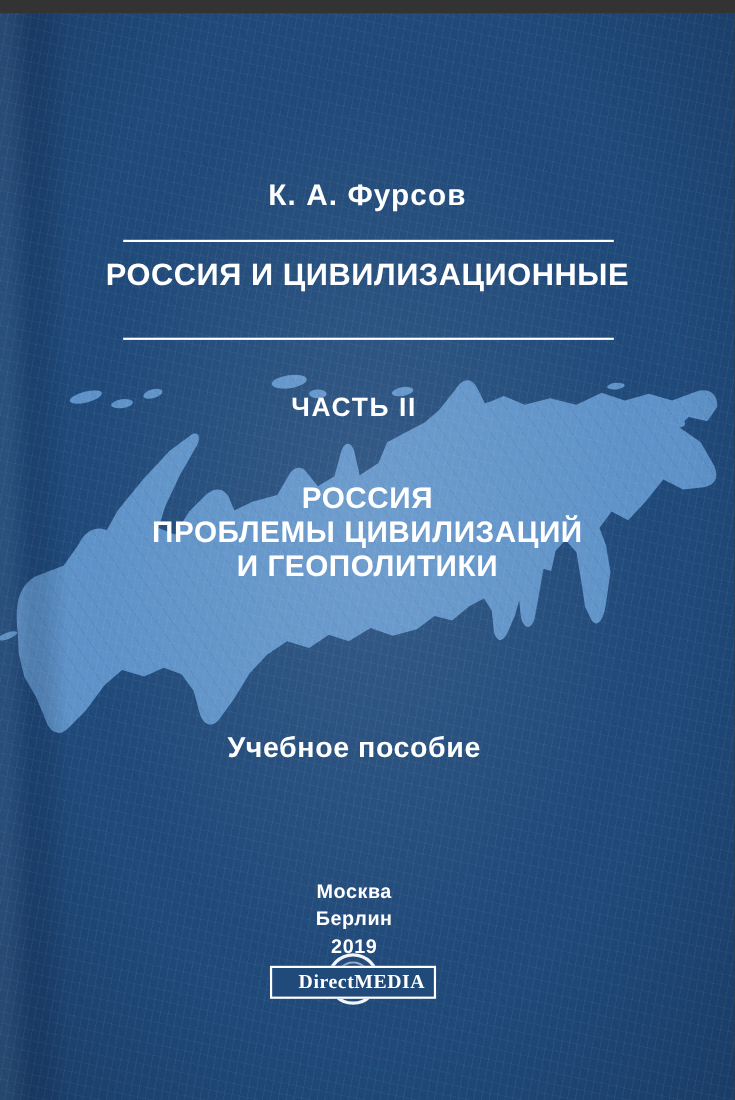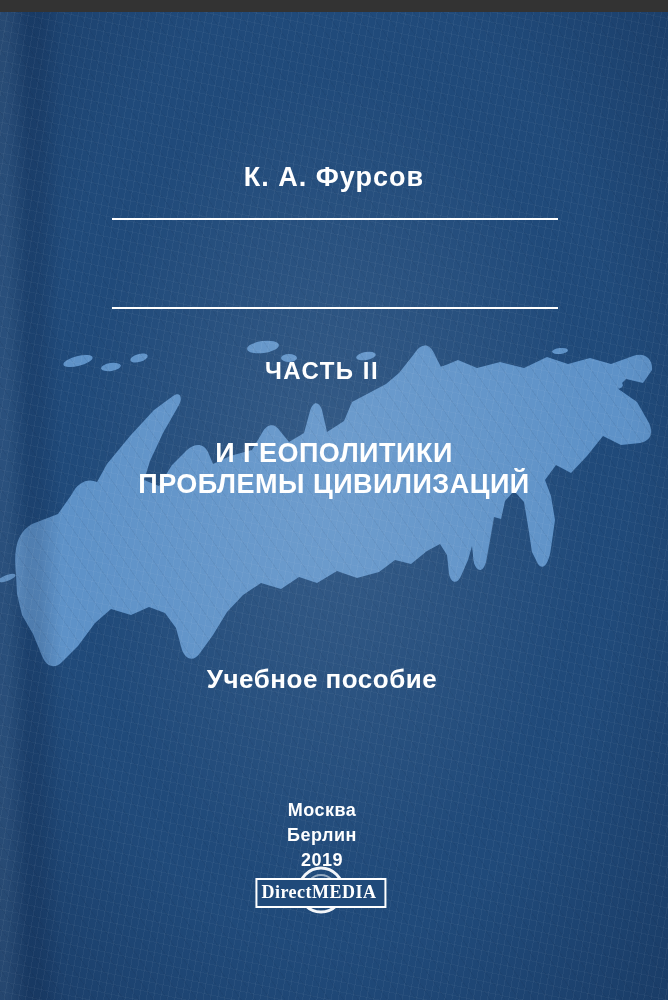--- a/index.html
+++ b/index.html
@@ -45,21 +45,21 @@
   .edition{top:652px;font-size:26px;font-weight:700;letter-spacing:0.5px;}
   .imprint{top:786px;font-size:18px;font-weight:600;line-height:25px;letter-spacing:0.5px;}
   .logo-wrap{position:absolute;top:851px;left:0;width:668px;height:56px;}
   .logo{
     position:absolute;left:50%;top:0;transform:translateX(calc(-50% - 13px));
     width:150px;height:56px;
   }
   .globe{position:absolute;left:50%;top:2px;transform:translateX(-50%);width:50px;height:50px;}
   .logo-box{
     position:absolute;left:50%;top:15px;transform:translateX(-50%);
-    padding:2px 8px 3px 4px;
+    padding:2px 8px 3px 24px;
     border:2px solid var(--text,#fff);
     background:var(--cover-background,#204a7a);
     font-family:"Liberation Serif","DejaVu Serif",serif;
     font-weight:700;font-size:18px;letter-spacing:0.5px;white-space:nowrap;
   }
 </style>
 </head>
 <body>
 
 <div class="cover">
@@ -99,29 +99,31 @@
 
   <div class="texture"></div>
 
   <div class="layer-text">
 
     <div class="centered author">К. А. Фурсов</div>
 
     <div class="rule rule-top"></div>
 
     <div class="centered title">
+      <div>РОССИЯ И ЦИВИЛИЗАЦИОННЫЕ</div>
     </div>
 
     <div class="rule rule-bottom"></div>
 
     <div class="centered part shift">ЧАСТЬ II</div>
 
     <div class="centered subtitle">
+      <div>РОССИЯ</div>
+      <div>ПРОБЛЕМЫ ЦИВИЛИЗАЦИЙ</div>
       <div>И ГЕОПОЛИТИКИ</div>
-      <div>ПРОБЛЕМЫ ЦИВИЛИЗАЦИЙ</div>
     </div>
 
     <div class="centered edition shift">Учебное пособие</div>
 
     <div class="centered imprint shift">
       <div>Москва</div>
       <div>Берлин</div>
       <div>2019</div>
     </div>
 

